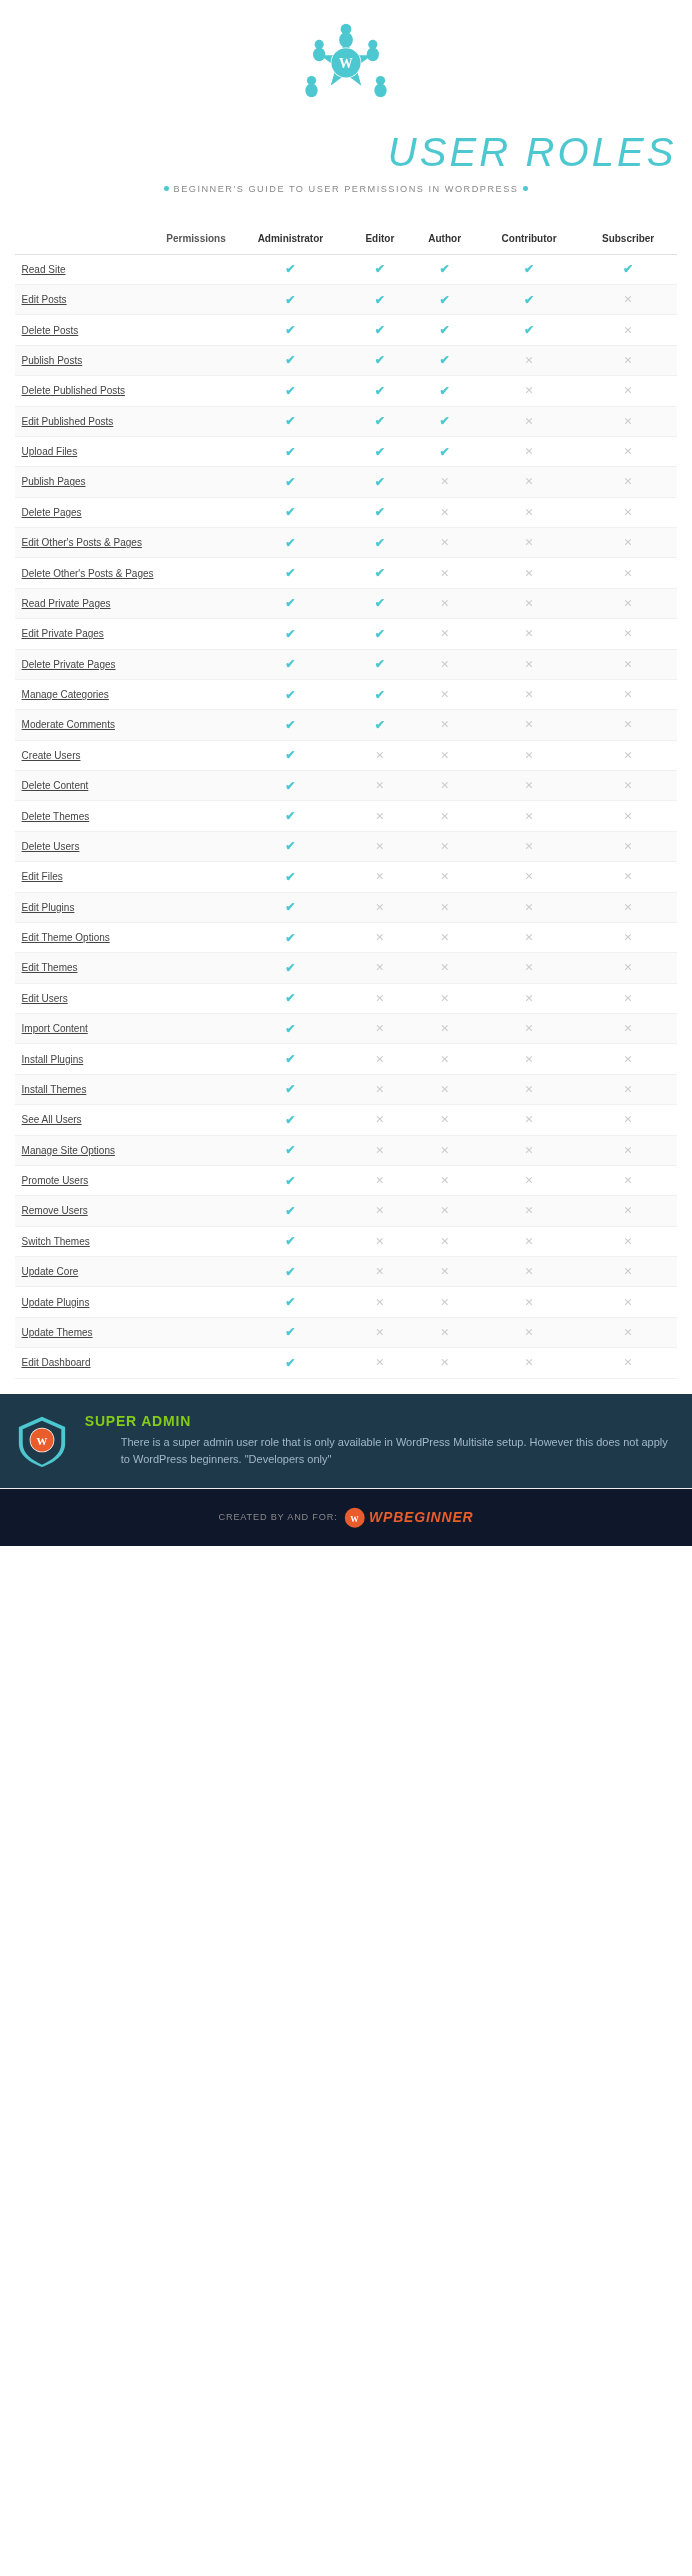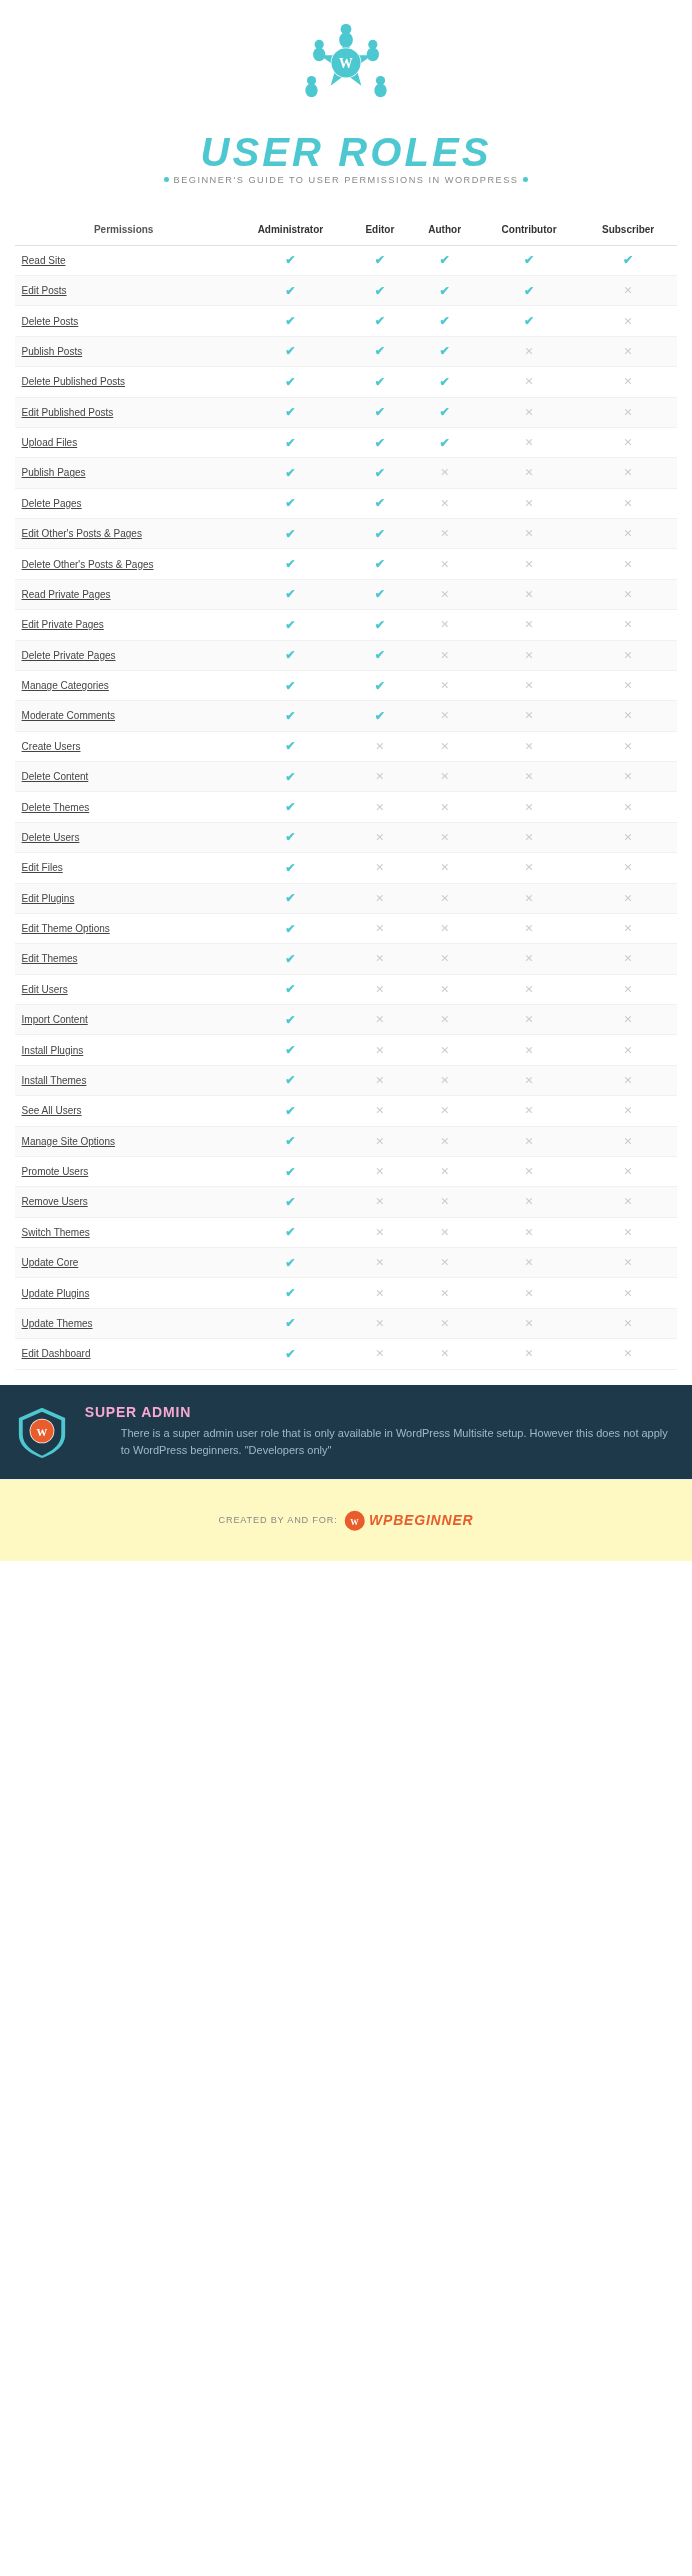--- a/index.html
+++ b/index.html
@@ -20,26 +20,27 @@
       margin-bottom: 11.5px;
     }
 
     .wp-logo-svg {
       width: 92px;
       height: 92px;
     }
 
     .title {
       font-size: 40px;
-      font-weight: 700;
+      font-weight: 400;
       color: #4ec8d0;
       letter-spacing: 3.1px;
       text-transform: uppercase;
       font-style: italic;
-      margin-bottom: 0;
+      margin-bottom: 9px;
+      text-align: right;
     }
 
     .subtitle {
       font-size: 9.2px;
       color: #888;
       letter-spacing: 1.5px;
       text-transform: uppercase;
       display: flex;
       align-items: center;
       justify-content: center;
@@ -71,21 +72,21 @@
 
     thead th {
       padding: 9.2px 6.2px;
       font-size: 10px;
       font-weight: 700;
       color: #333;
       text-align: center;
     }
 
     thead th:first-child {
-      text-align: center;
+      text-align: right;
       font-size: 10px;
       color: #555;
     }
 
     tbody tr {
       border-bottom: 0.8px solid #f0f0f0;
     }
 
     tbody tr:nth-child(even) {
       background: #fafafa;
@@ -131,37 +132,37 @@
       height: 54px;
     }
 
     .footer-content {
       flex: 1;
     }
 
     .footer-title {
       font-size: 14px;
       font-weight: 900;
-      color: #f9a8d4;
+      color: #84cc16;
       text-transform: uppercase;
       letter-spacing: 0.8px;
       margin-bottom: 4.6px;
     }
 
     .footer-text {
       font-size: 11px;
       color: #a0b8c8;
       line-height: 1.6;
       margin-left: 36px;
     }
 
     .footer-bottom {
-      background: #fef9c3;
+      background: #0f172a;
       text-align: left;
-      padding: 30px;
+      padding: 18px;
       border-top: 0.8px solid #eee;
     }
 
     .footer-bottom-text {
       font-size: 9.2px;
       color: #888;
       letter-spacing: 0.8px;
       text-transform: uppercase;
       display: flex;
       align-items: center;

